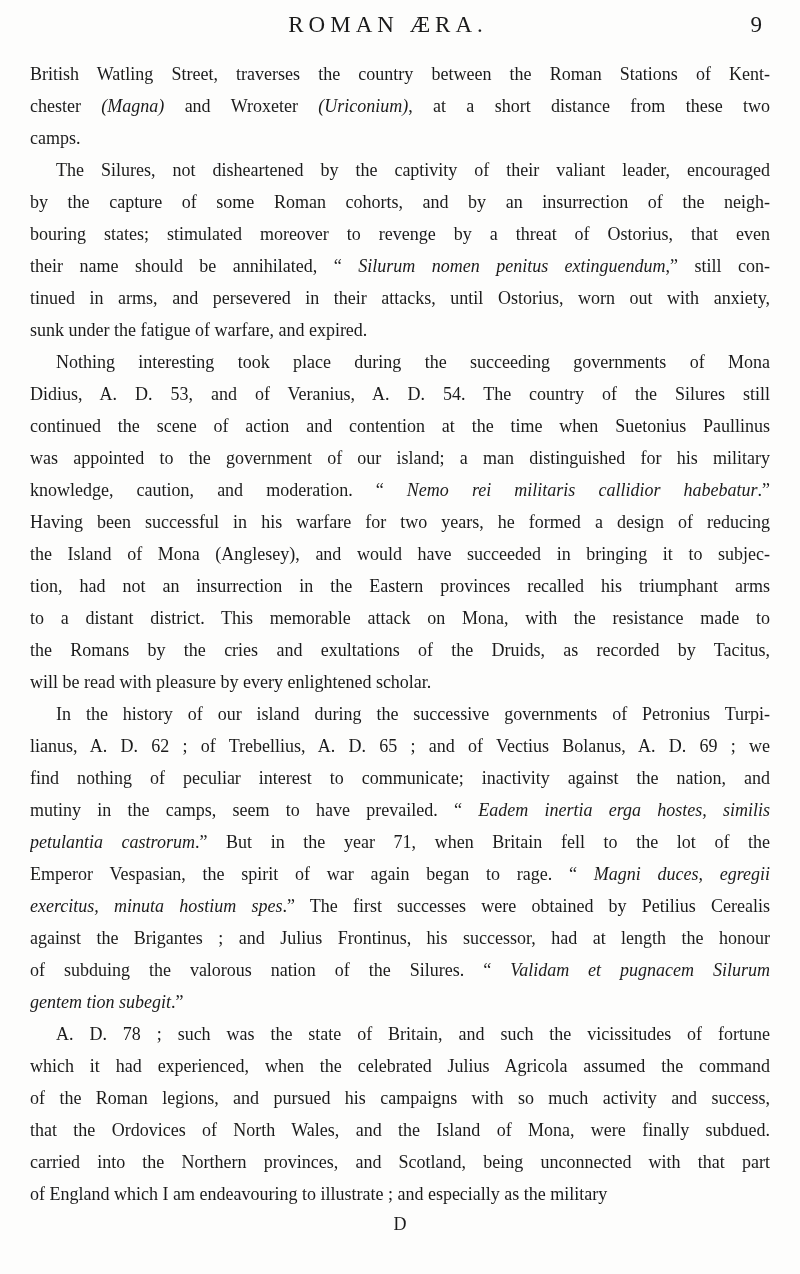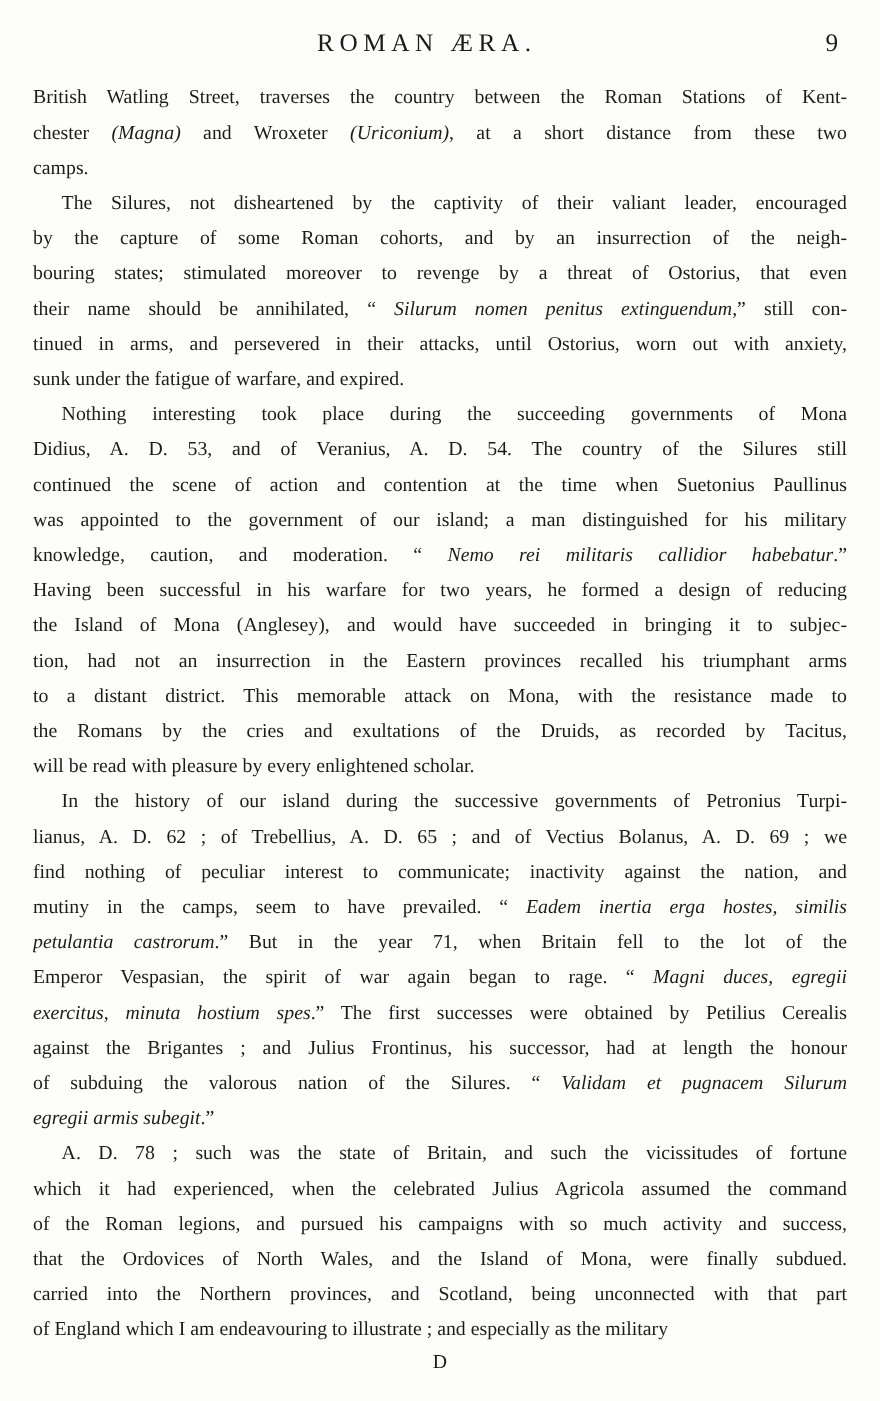--- a/index.html
+++ b/index.html
@@ -12,21 +12,21 @@
     background: #fdfdfc;
     color: #1b1b1b;
     font-family: "Liberation Serif", "DejaVu Serif", serif;
     overflow: hidden;
     position: relative;
   }
   .page {
     position: relative;
     width: 740px;
     margin: 0 auto;
-    padding-top: 24px;
+    padding-top: 10px;
   }
   
   .running-head {
     position: relative;
     height: 48px;
   }
   .head-title {
     position: absolute;
     left: 50%;
     top: 2px;
@@ -112,21 +112,21 @@
       <div class="paragraph">
         <div class="line indent"><span>In the history of our island during the successive governments of Petronius Turpi-</span></div>
         <div class="line"><span>lianus, A. D. 62 ; of Trebellius, A. D. 65 ; and of Vectius Bolanus, A. D. 69 ; we</span></div>
         <div class="line"><span>find nothing of peculiar interest to communicate; inactivity against the nation, and</span></div>
         <div class="line"><span>mutiny in the camps, seem to have prevailed. “ </span><span class="it">Eadem inertia erga hostes, similis</span></div>
         <div class="line"><span class="it">petulantia castrorum</span><span>.” But in the year 71, when Britain fell to the lot of the</span></div>
         <div class="line"><span>Emperor Vespasian, the spirit of war again began to rage. “ </span><span class="it">Magni duces, egregii</span></div>
         <div class="line"><span class="it">exercitus, minuta hostium spes</span><span>.” The first successes were obtained by Petilius Cerealis</span></div>
         <div class="line"><span>against the Brigantes ; and Julius Frontinus, his successor, had at length the honour</span></div>
         <div class="line"><span>of subduing the valorous nation of the Silures. “ </span><span class="it">Validam et pugnacem Silurum</span></div>
-        <div class="line para-end"><span class="it">egregii armis subegit</span><span>.”</span></div>
+        <div class="line para-end"><span class="it">gentem tion subegit</span><span>.”</span></div>
       </div>
       <div class="paragraph">
         <div class="line indent"><span class="bd">A. D. 78 ;</span><span> such was the state of Britain, and such the vicissitudes of fortune</span></div>
         <div class="line"><span>which it had experienced, when the celebrated Julius Agricola assumed the command</span></div>
         <div class="line"><span>of the Roman legions, and pursued his campaigns with so much activity and success,</span></div>
         <div class="line"><span>that the Ordovices of North Wales, and the Island of Mona, were finally subdued.</span></div>
         <div class="line"><span>carried into the Northern provinces, and Scotland, being unconnected with that part</span></div>
         <div class="line para-end"><span>of England which I am endeavouring to illustrate ; and especially as the military</span></div>
       </div>
     </div>

